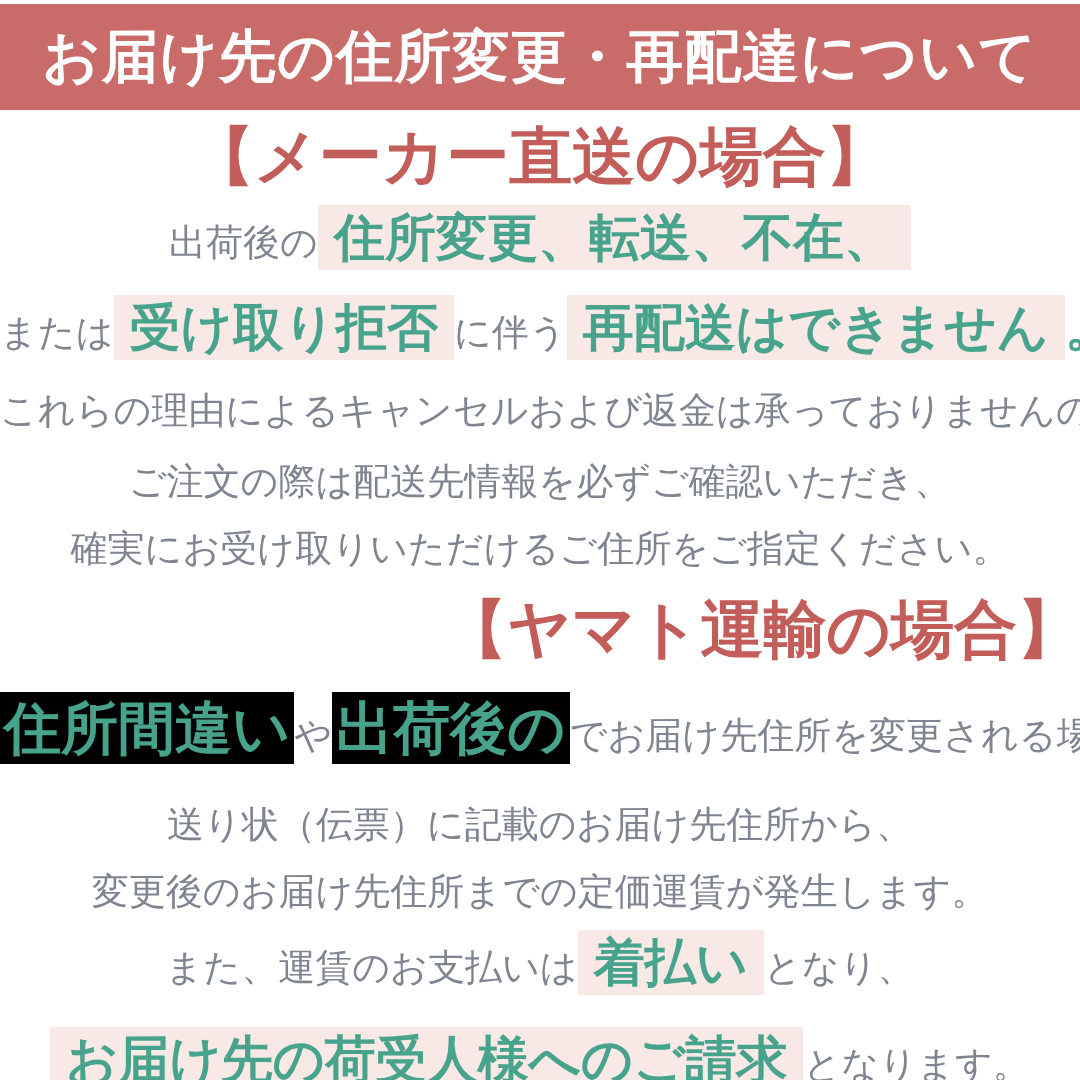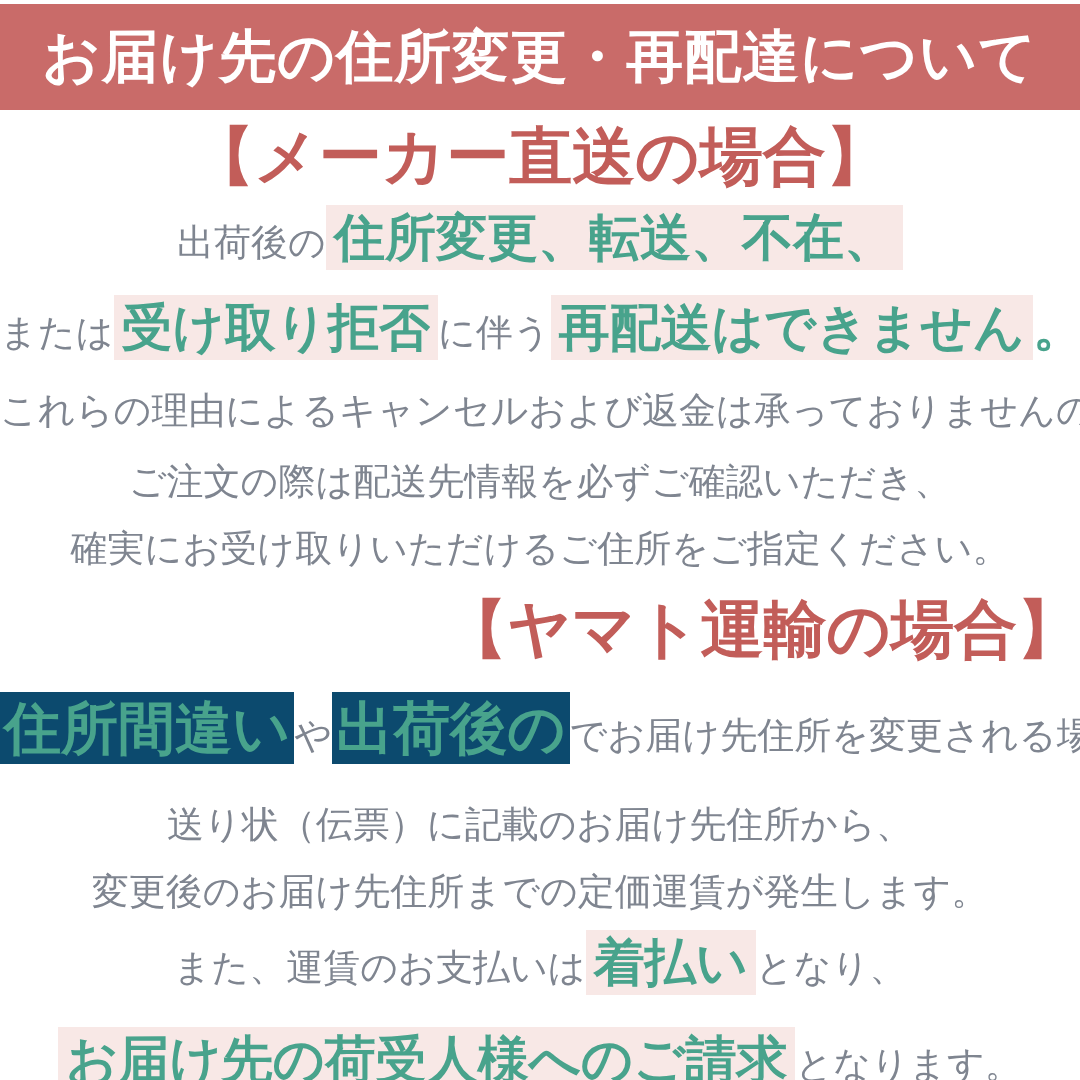--- a/index.html
+++ b/index.html
@@ -53,27 +53,27 @@
   .t-em {
     color: #48a38c;
     font-size: 51px;
     font-weight: bold;
   }
   .t-em-hl {
     color: #48a38c;
     font-size: 51px;
     font-weight: bold;
     background: #f8e8e6;
-    padding: 4px 8px;
+    padding: 4px 16px;
   }
   .t-em-hl-xl {
     color: #48a38c;
     font-size: 57px;
     font-weight: bold;
-    background: #0c4a6e;
+    background: #000000;
     padding: 4px 4px;
   }
 
   
   .mA { margin-top: 18px; line-height: 64px; }
   .mB { margin-top: 14px; line-height: 64px; text-align: center; }
   .mC { margin-top: 16px; line-height: 46px; }
   .mD { margin-top: 18px; line-height: 46px; }
   .mE { margin-top: 14px; line-height: 46px; }
   .mF { margin-top: 14px; line-height: 70px; }

